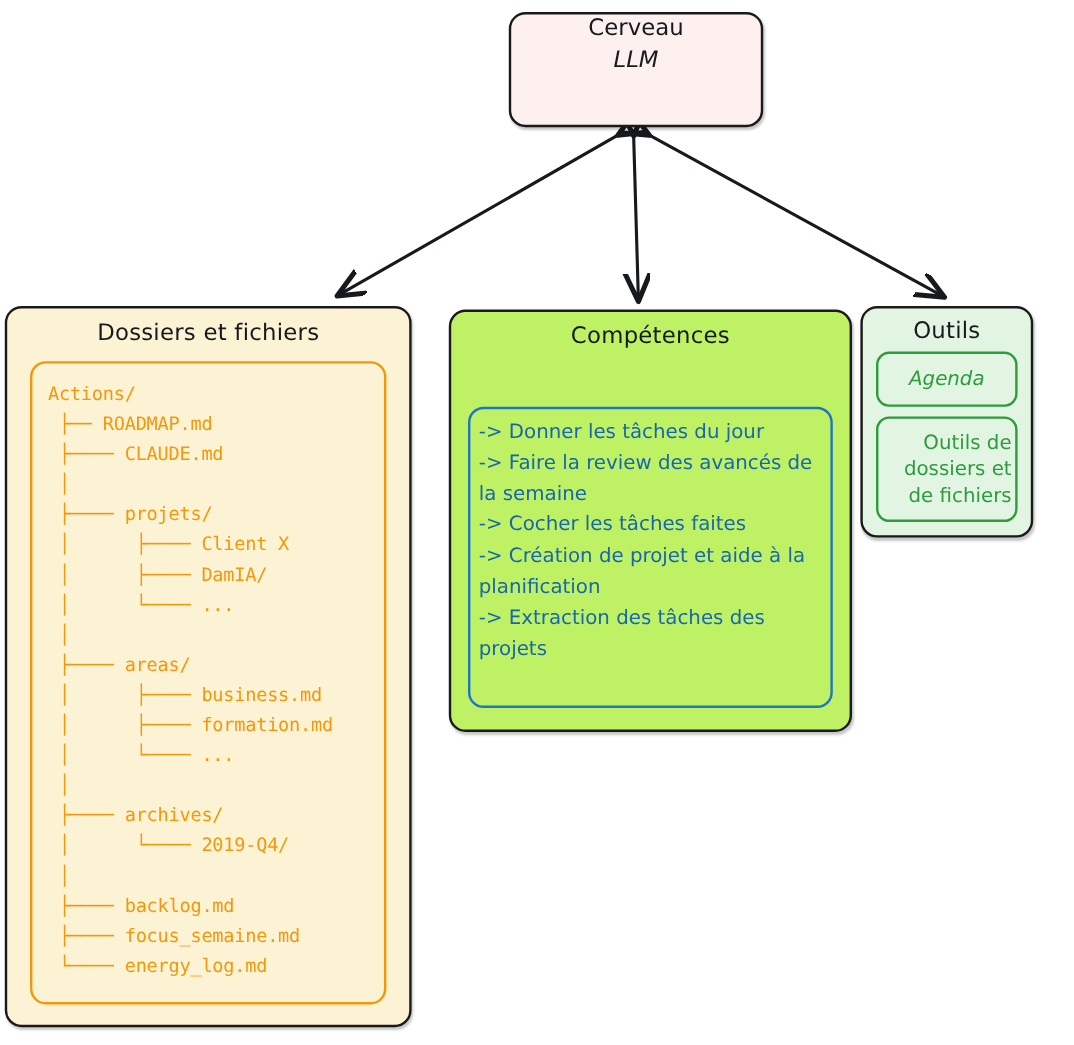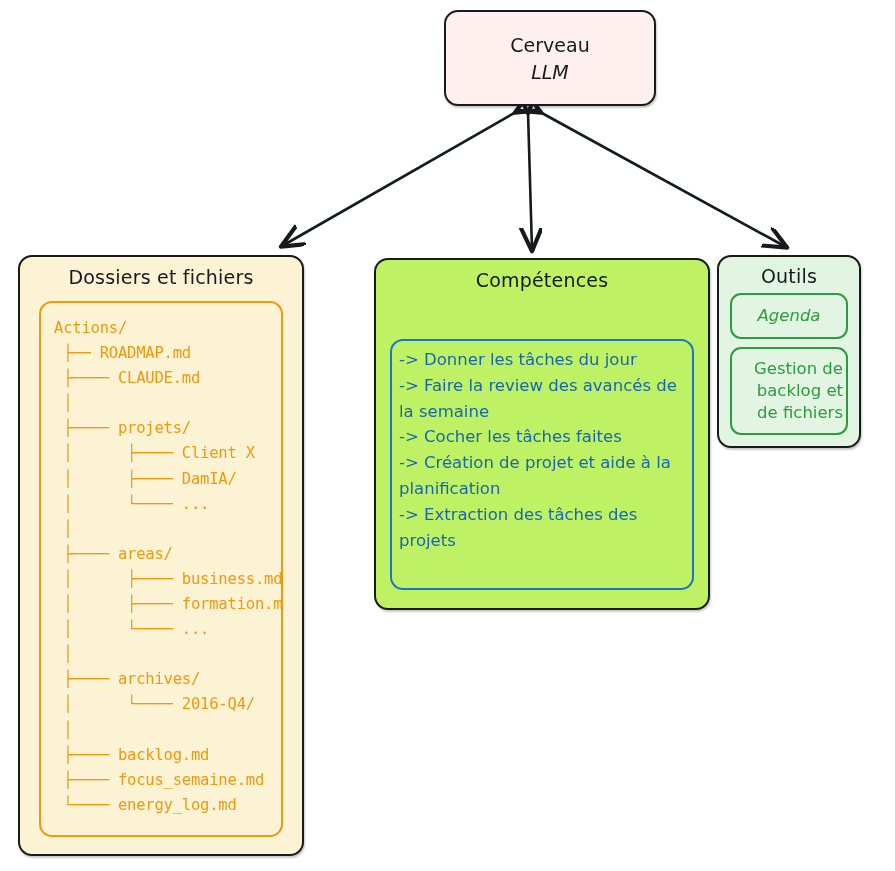--- a/index.html
+++ b/index.html
@@ -48,38 +48,36 @@
   
   #root-node {
     left: 424px;
     top: 10px;
     width: 212px;
     height: 96px;
     background: #fdf0ee;
     display: flex;
     flex-direction: column;
     align-items: center;
-    justify-content: center;
     gap: 5px;
-    margin-left: 20px;
   }
   #root-node .root-line {
     font-size: 19px;
     color: #16191d;
     text-align: center;
   }
   #root-node .root-line.l2 {
     font-style: italic;
   }
 
   
   #files-panel {
-    left: 18px;
+    left: 4px;
     top: 255px;
-    width: 286px;
+    width: 339px;
     height: 601px;
     background: #fcf3d4;
   }
   #files-panel .node-title { margin-top: 9px; }
   #files-inner {
     position: absolute;
     left: 19px;
     top: 44px;
     right: 19px;
     bottom: 17px;
@@ -197,21 +195,21 @@
  │      ├──── Client X
  │      ├──── DamIA/
  │      └──── ...
  │
  ├──── areas/
  │      ├──── business.md
  │      ├──── formation.md
  │      └──── ...
  │
  ├──── archives/
- │      └──── 2016-Q4/
+ │      └──── 2019-Q4/
  │
  ├──── backlog.md
  ├──── focus_semaine.md
  └──── energy_log.md</div>
     </div>
   </div>
 
   <div class="node" id="skills-panel">
     <div class="node-title">Compétences</div>
     <div id="skills-inner">
@@ -221,16 +219,16 @@
         <span class="skill-item">-&gt; Cocher les tâches faites</span>
         <span class="skill-item">-&gt; Création de projet et aide à la planification</span>
         <span class="skill-item">-&gt; Extraction des tâches des projets</span>
       </div>
     </div>
   </div>
 
   <div class="node" id="tools-panel">
     <div class="node-title">Outils</div>
     <div class="tool-chip" id="tool-agenda">Agenda</div>
-    <div class="tool-chip" id="tool-files">Gestion de backlog et de fichiers</div>
+    <div class="tool-chip" id="tool-files">Outils de dossiers et de fichiers</div>
   </div>
 
 </div>
 
 </body></html>

